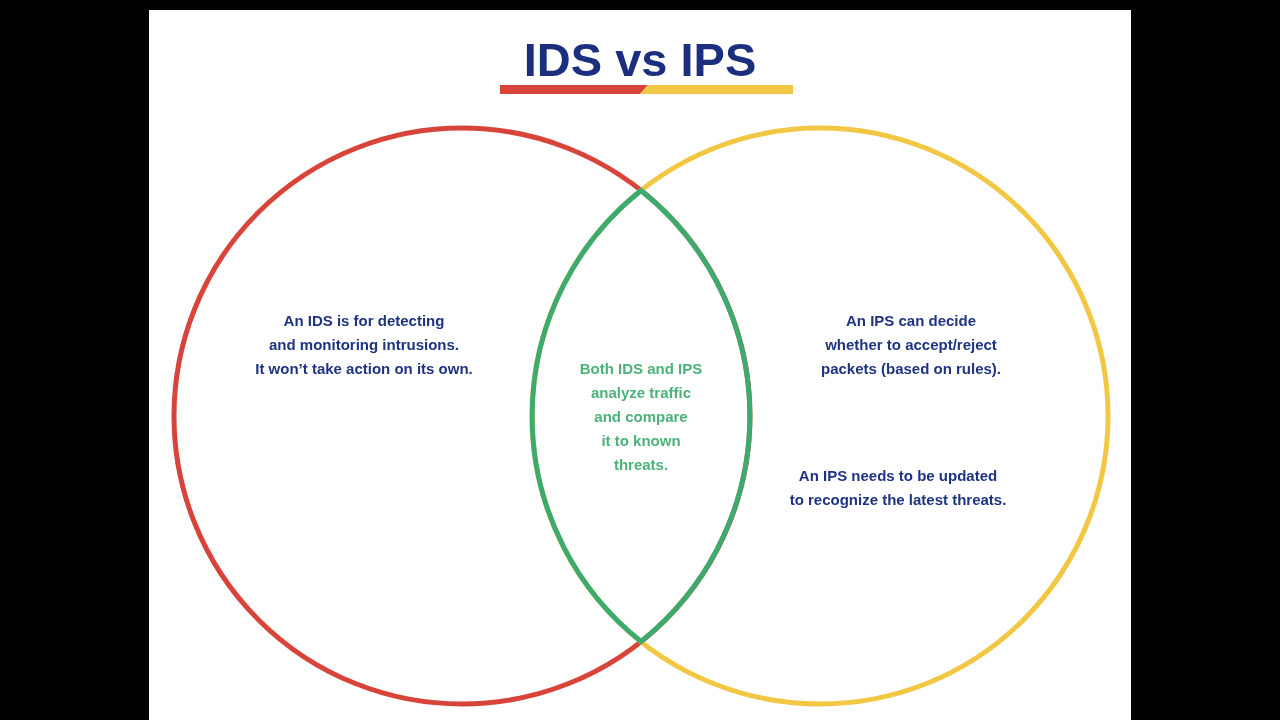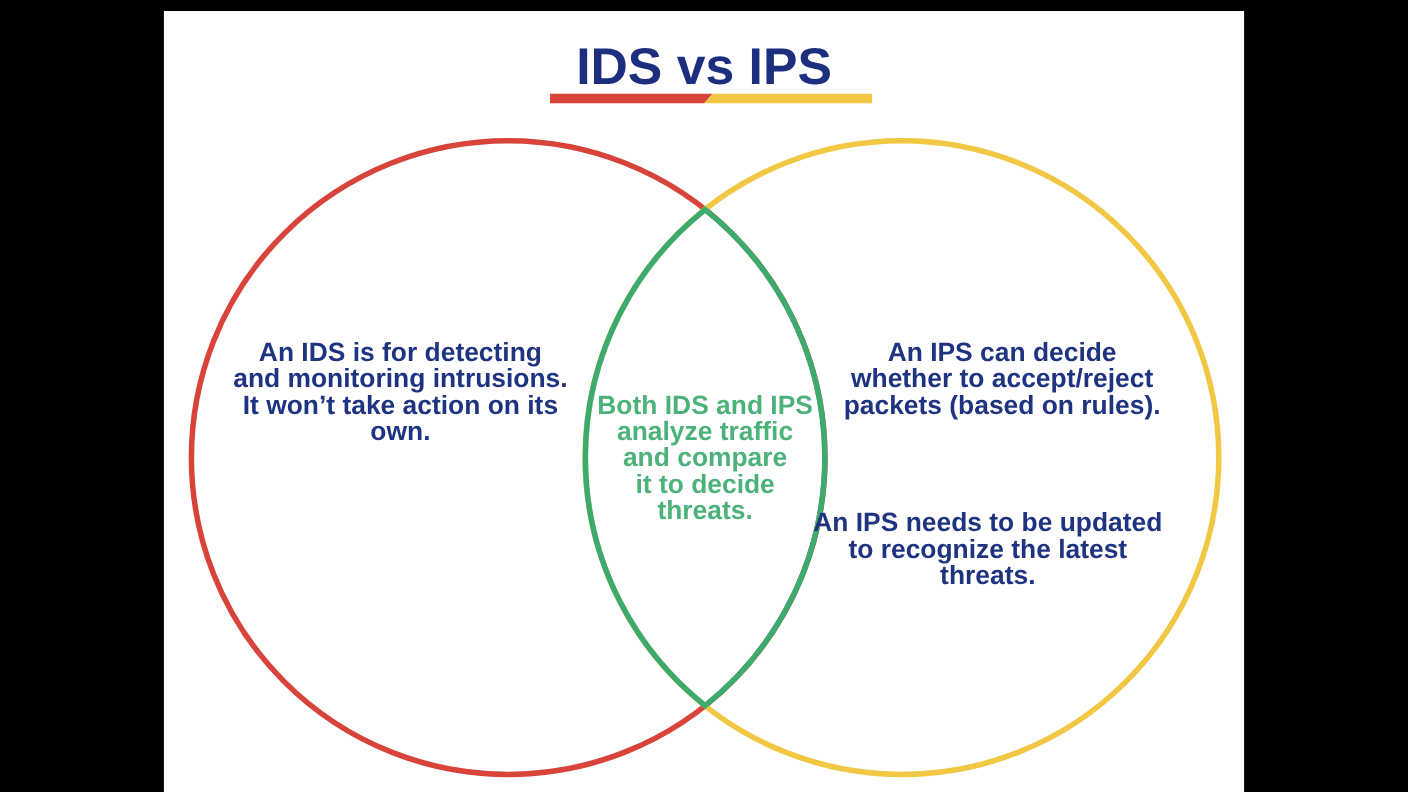--- a/index.html
+++ b/index.html
@@ -14,21 +14,21 @@
     }
     .title {
       position: absolute; left: 0; top: 22px; width: 982px; text-align: center;
       font-size: 47px; font-weight: bold; color: #1b2f7e; letter-spacing: 0px;
       line-height: 56px;
     }
     .title-bar { position: absolute; left: 351px; top: 75px; width: 293px; height: 9px; }
     svg.venn { position: absolute; left: 0; top: 0; }
     .txt {
       position: absolute; text-align: center; font-weight: bold;
-      font-size: 24px; line-height: 24px; color: #1e3480; white-space: pre-line;
+      font-size: 15px; line-height: 24px; color: #1e3480; white-space: pre-line;
     }
     .txt-green { color: #4cb27a; }
   </style>
 </head>
 <body>
 
 <div class="canvas">
   <div class="title">IDS vs IPS</div>
 
   <svg class="title-bar" width="293" height="9" viewBox="0 0 293 9">
@@ -45,21 +45,21 @@
     <path d="M 492 180.5 A 288 288 0 0 1 492 631.5 A 288 288 0 0 1 492 180.5 Z" fill="none" stroke="#3dab6e" stroke-width="5"></path>
   </svg>
 
   <div class="txt" style="left:50px; top:299px; width:330px;">An IDS is for detecting
 and monitoring intrusions.
 It won’t take action on its own.</div>
 
   <div class="txt txt-green" style="left:392px; top:347px; width:200px;">Both IDS and IPS
 analyze traffic
 and compare
-it to decide
+it to known
 threats.</div>
 
   <div class="txt" style="left:612px; top:299px; width:300px;text-align:center;">An IPS can decide
 whether to accept/reject
 packets (based on rules).</div>
   <div class="txt" style="left:584px; top:454px; width:330px;">An IPS needs to be updated
 to recognize the latest threats.</div>
 </div>
 
 </body></html>

